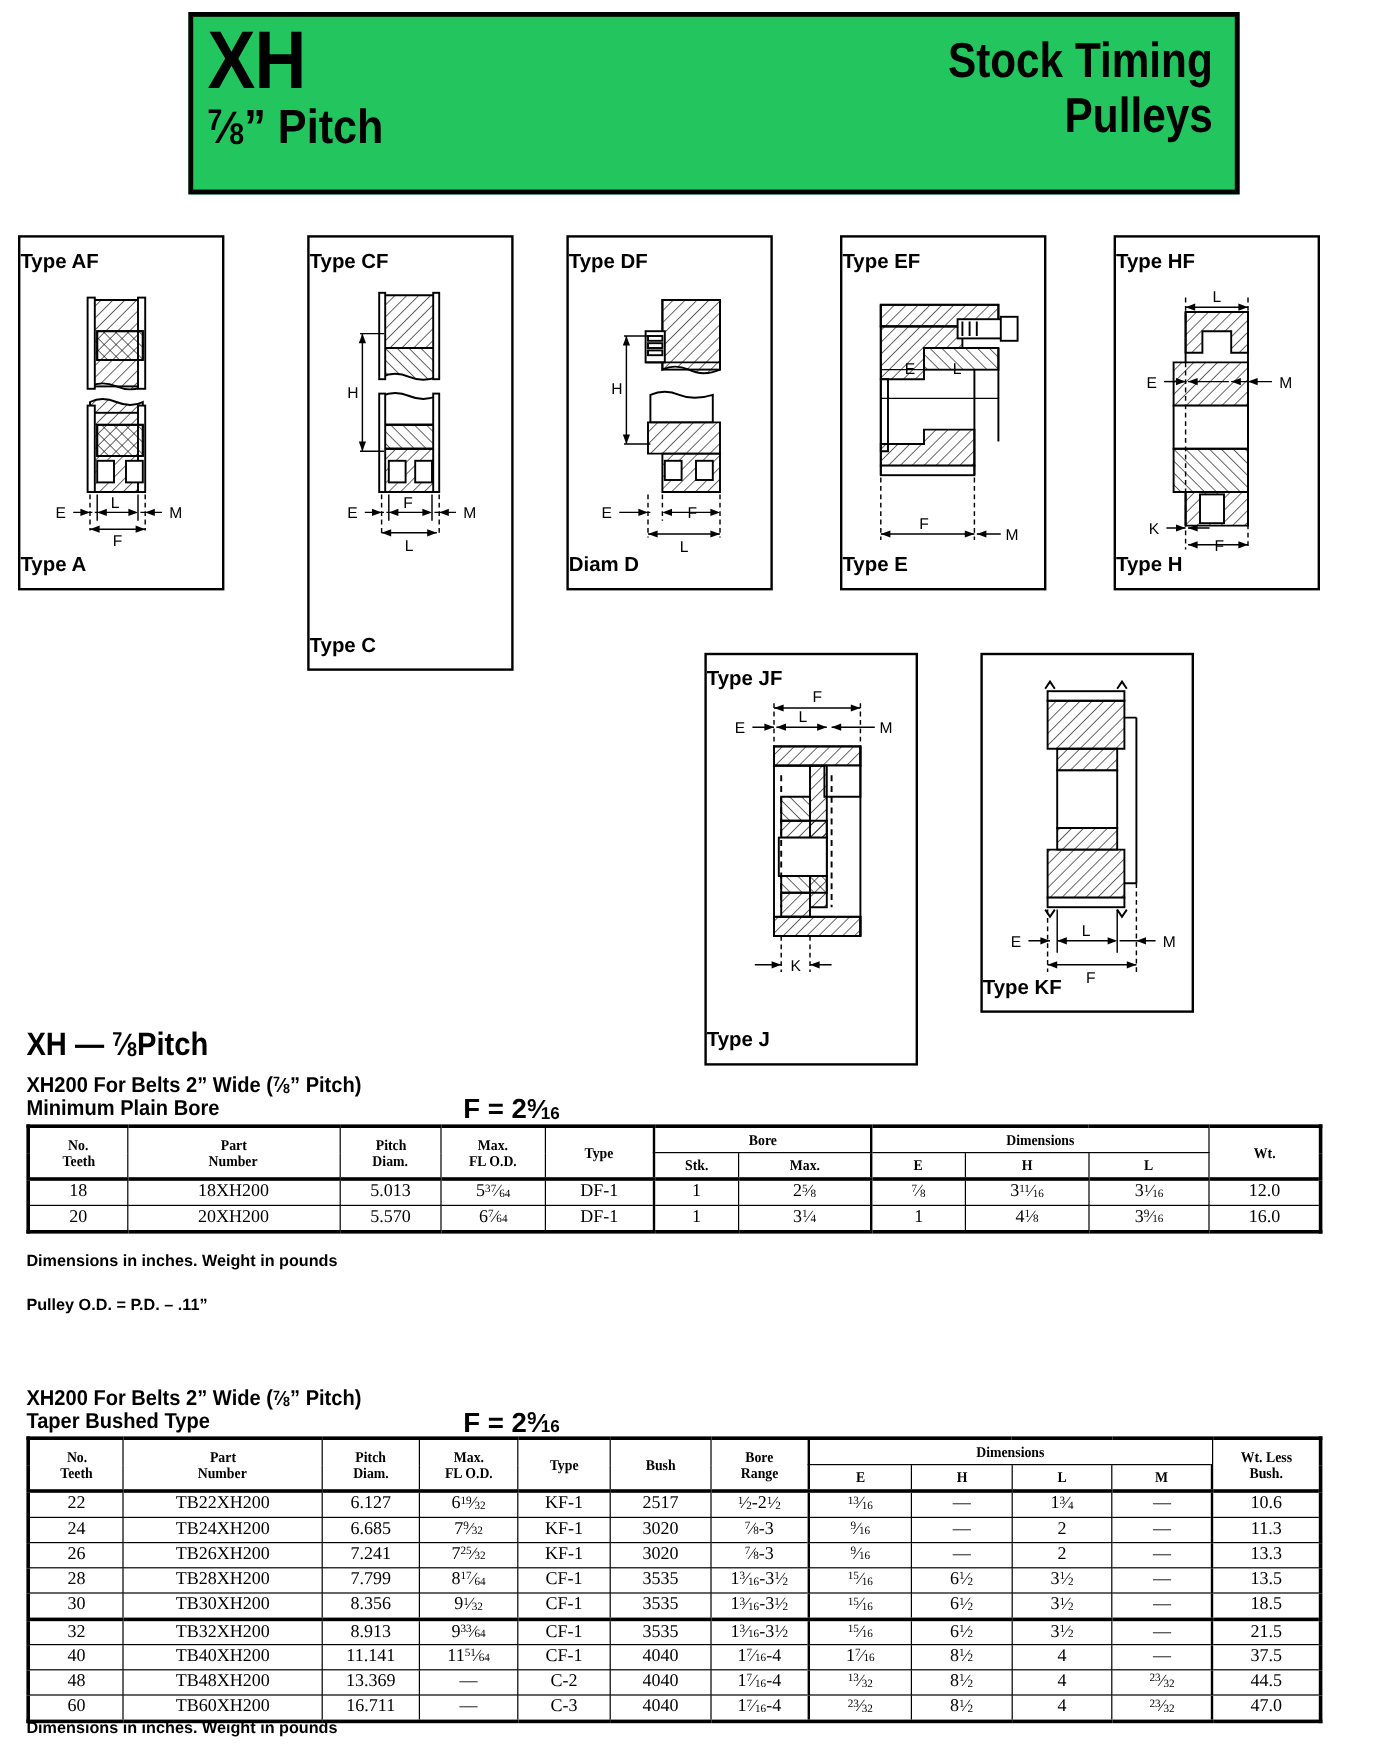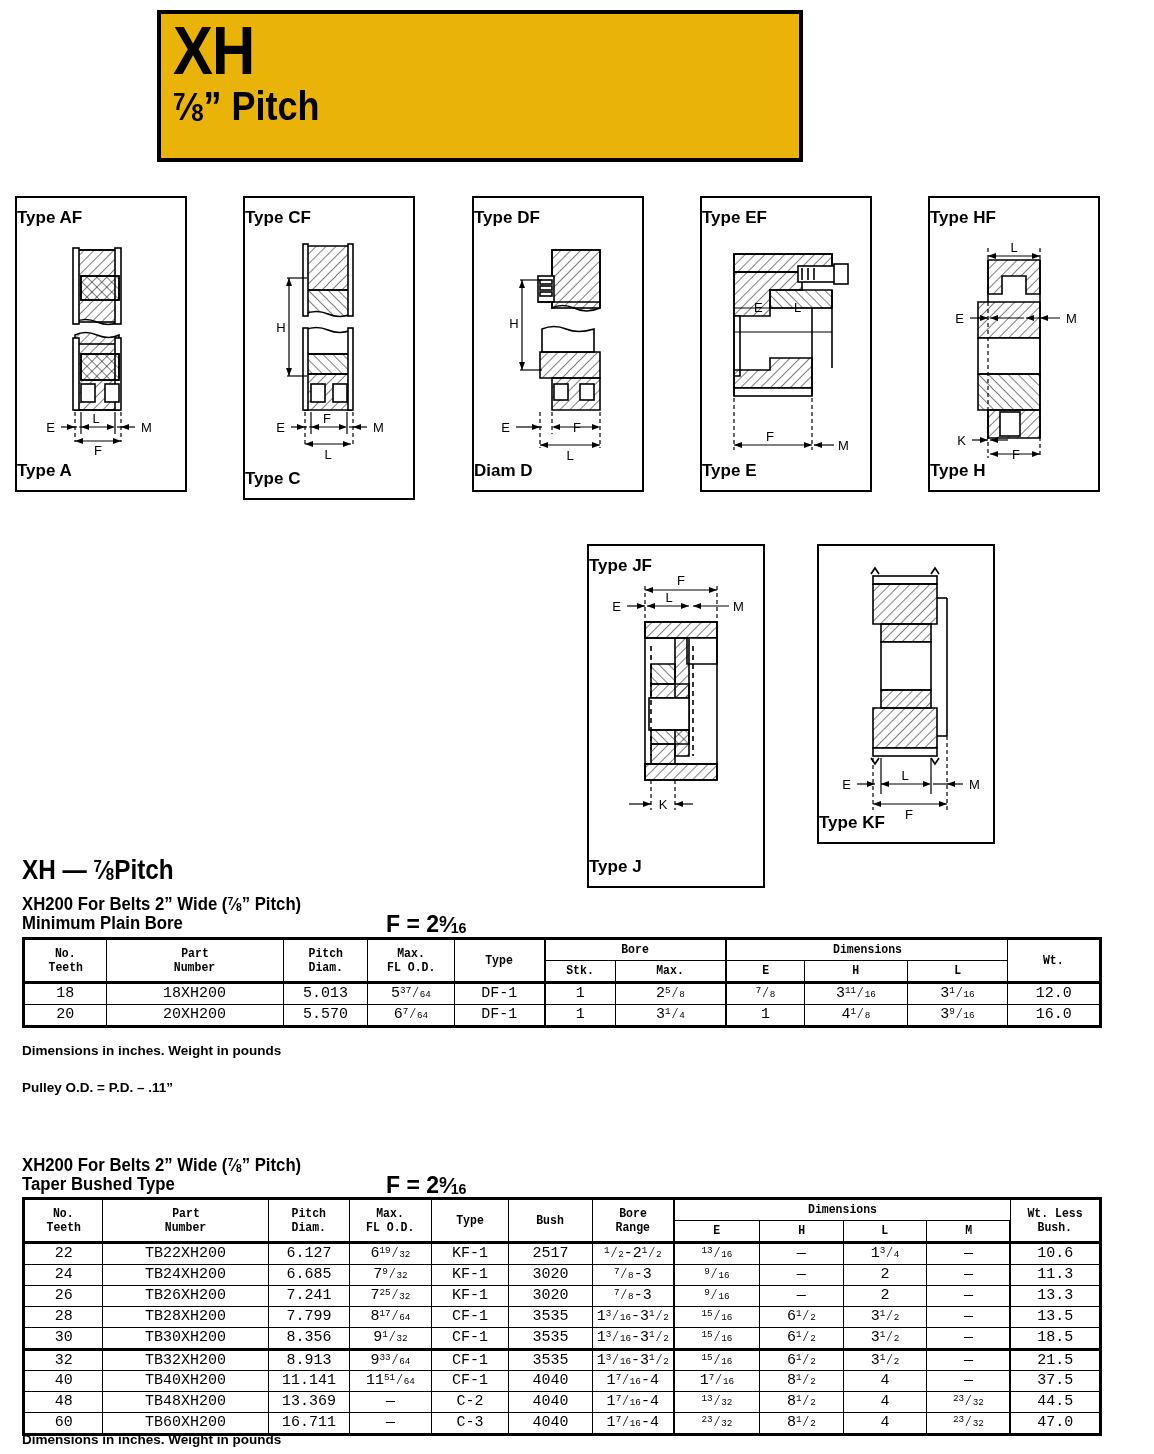--- a/index.html
+++ b/index.html
@@ -14,23 +14,23 @@
     width: 1154px;
     height: 1454px;
     background: #fff;
     overflow: hidden;
   }
 
   
   .banner {
     position: absolute;
     left: 157px; top: 10px;
-    width: 646px; height: 152px;
+    width: 876px; height: 152px;
     border: 4px solid #000;
-    background: #eab308;
+    background: #22c55e;
   }
   .banner-left { position: absolute; left: 12px; top: 4px; }
   .banner-xh {
     font-size: 68px; font-weight: bold; letter-spacing: -1px;
     line-height: 0.95; font-family: "Liberation Sans", sans-serif;
     transform: scaleX(0.88); transform-origin: left center;
   }
   .banner-pitch {
     font-size: 40px; font-weight: bold; line-height: 1.05;
     margin-top: 2px;
@@ -89,21 +89,21 @@
                white-space: nowrap; }
   .tbl-head2 { font-size: 18px; font-weight: bold;
                transform: scaleX(0.93); transform-origin: left center;
                white-space: nowrap; }
   .f-eq { font-size: 23px; font-weight: bold; white-space: nowrap; }
 
   
   table.cat {
     border-collapse: collapse;
     position: absolute;
-    font-family: Liberation Mono, monospace;
+    font-family: Liberation Serif, serif;
     background: #fff;
   }
   table.cat th, table.cat td {
     border: 1px solid #000;
     text-align: center;
     padding: 0;
     font-weight: normal;
   }
   table.cat th {
     font-size: 12.5px; font-weight: bold; line-height: 1.12;
@@ -133,20 +133,24 @@
 <body>
 
 <div class="page">
 
   <div class="banner">
     <div class="banner-left">
       <div class="banner-xh">XH</div>
       <div class="banner-pitch">
         <span class="frac"><span class="n">7</span><span class="s">⁄</span><span class="d">8</span></span><span>” Pitch</span>
       </div>
+    </div>
+    <div class="banner-right">
+      <div class="banner-r1">Stock Timing</div>
+      <div class="banner-r2">Pulleys</div>
     </div>
   </div>
 
   <div class="dbox" style="left:15px; top:196px; width:172px; height:296px;">
     <div class="cap top">Type AF</div>
     <div class="cap bot">Type A</div>
     <svg width="172" height="296" viewBox="0 0 172 296">
       <defs>
         <pattern id="h45a" width="7" height="7" patternTransform="rotate(45)" patternUnits="userSpaceOnUse">
           <line x1="0" y1="0" x2="0" y2="7" stroke="#000" stroke-width="1"></line>
@@ -196,21 +200,21 @@
       </g>
       <g font-family="Liberation Sans, sans-serif" font-size="13" fill="#000">
         <text x="38" y="234" text-anchor="end">E</text>
         <text x="79" y="225" text-anchor="middle">L</text>
         <text x="124" y="234">M</text>
         <text x="81" y="257" text-anchor="middle">F</text>
       </g>
     </svg>
   </div>
 
-  <div class="dbox" style="left:243px; top:196px; width:172px; height:304px;">
+  <div class="dbox" style="left:256px; top:196px; width:172px; height:363px;">
     <div class="cap top">Type CF</div>
     <div class="cap bot">Type C</div>
     <svg width="172" height="296" viewBox="0 0 172 296">
       <g stroke="#000" stroke-width="1.6" fill="none">
         <path d="M60 48 L106 48 L106 92 L60 92 Z" fill="url(#h45a)"></path>
         <path d="M60 92 L106 92 L106 116 Q95 121 83 116 Q71 111 60 116 Z" fill="url(#h135a)"></path>
         <rect x="58" y="46" width="5" height="72" fill="#fff"></rect>
         <rect x="103" y="46" width="5" height="72" fill="#fff"></rect>
         <path d="M60 132 Q71 127 83 132 Q95 137 106 132 L106 156 L60 156 Z" fill="#fff"></path>
         <rect x="60" y="156" width="46" height="20" fill="url(#h135a)"></rect>

